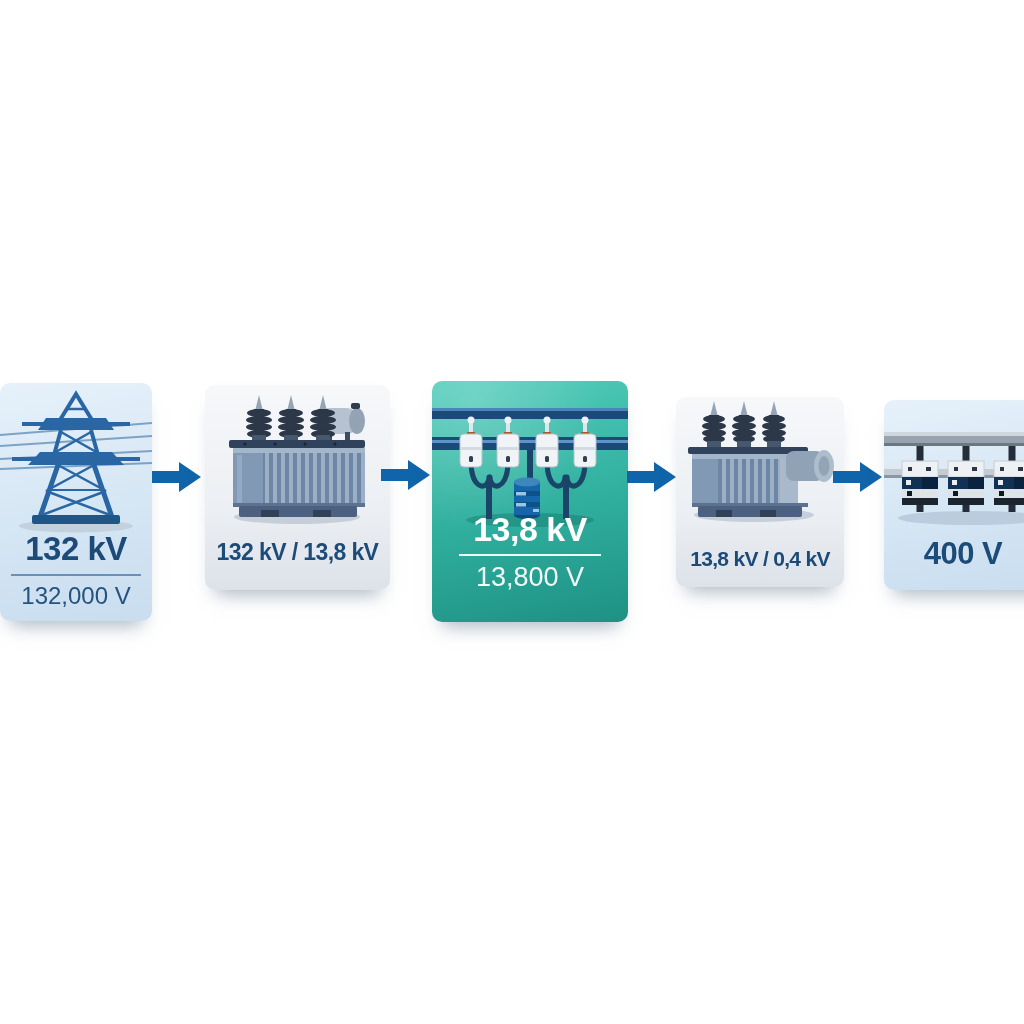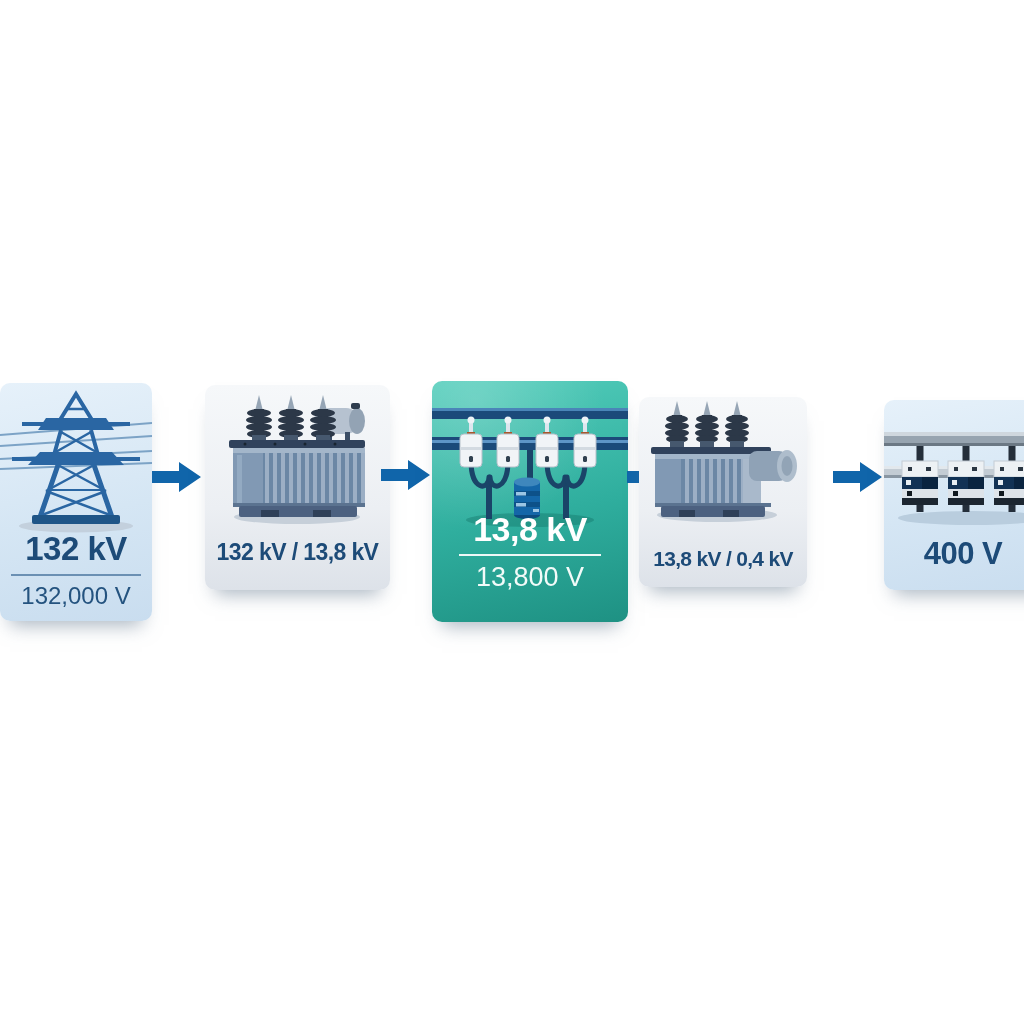--- a/index.html
+++ b/index.html
@@ -224,21 +224,21 @@
       <div class="v-primary">13,8 kV</div>
       <div class="divider divider-white"></div>
       <div class="v-secondary">13,800 V</div>
     </div>
   </div>
 
   <svg class="arrow" style="left:627px;top:459px;" viewBox="0 0 50 36">
     <polygon points="0,12 27,12 27,3 49,18 27,33 27,24 0,24" fill="#1065aa"></polygon>
   </svg>
 
-  <div class="stage stage-gray c4" style="left:639px;top:397px;width:168px;height:190px;">
+  <div class="stage stage-gray c4" style="left:676px;top:397px;width:168px;height:190px;">
     <svg class="icon" style="left:6px;top:4px;" width="156" height="122" viewBox="0 0 156 122">
       <defs>
         <pattern id="ribs2" width="8" height="8" patternUnits="userSpaceOnUse">
           <rect width="8" height="8" fill="#6b87a5"></rect>
             <rect width="4" height="8" fill="#9cafc5"></rect>
         </pattern>
       </defs>
       <ellipse cx="72" cy="114" rx="60" ry="7" fill="#c6cfd9"></ellipse>
       <g>
         <g transform="translate(32,0)">

